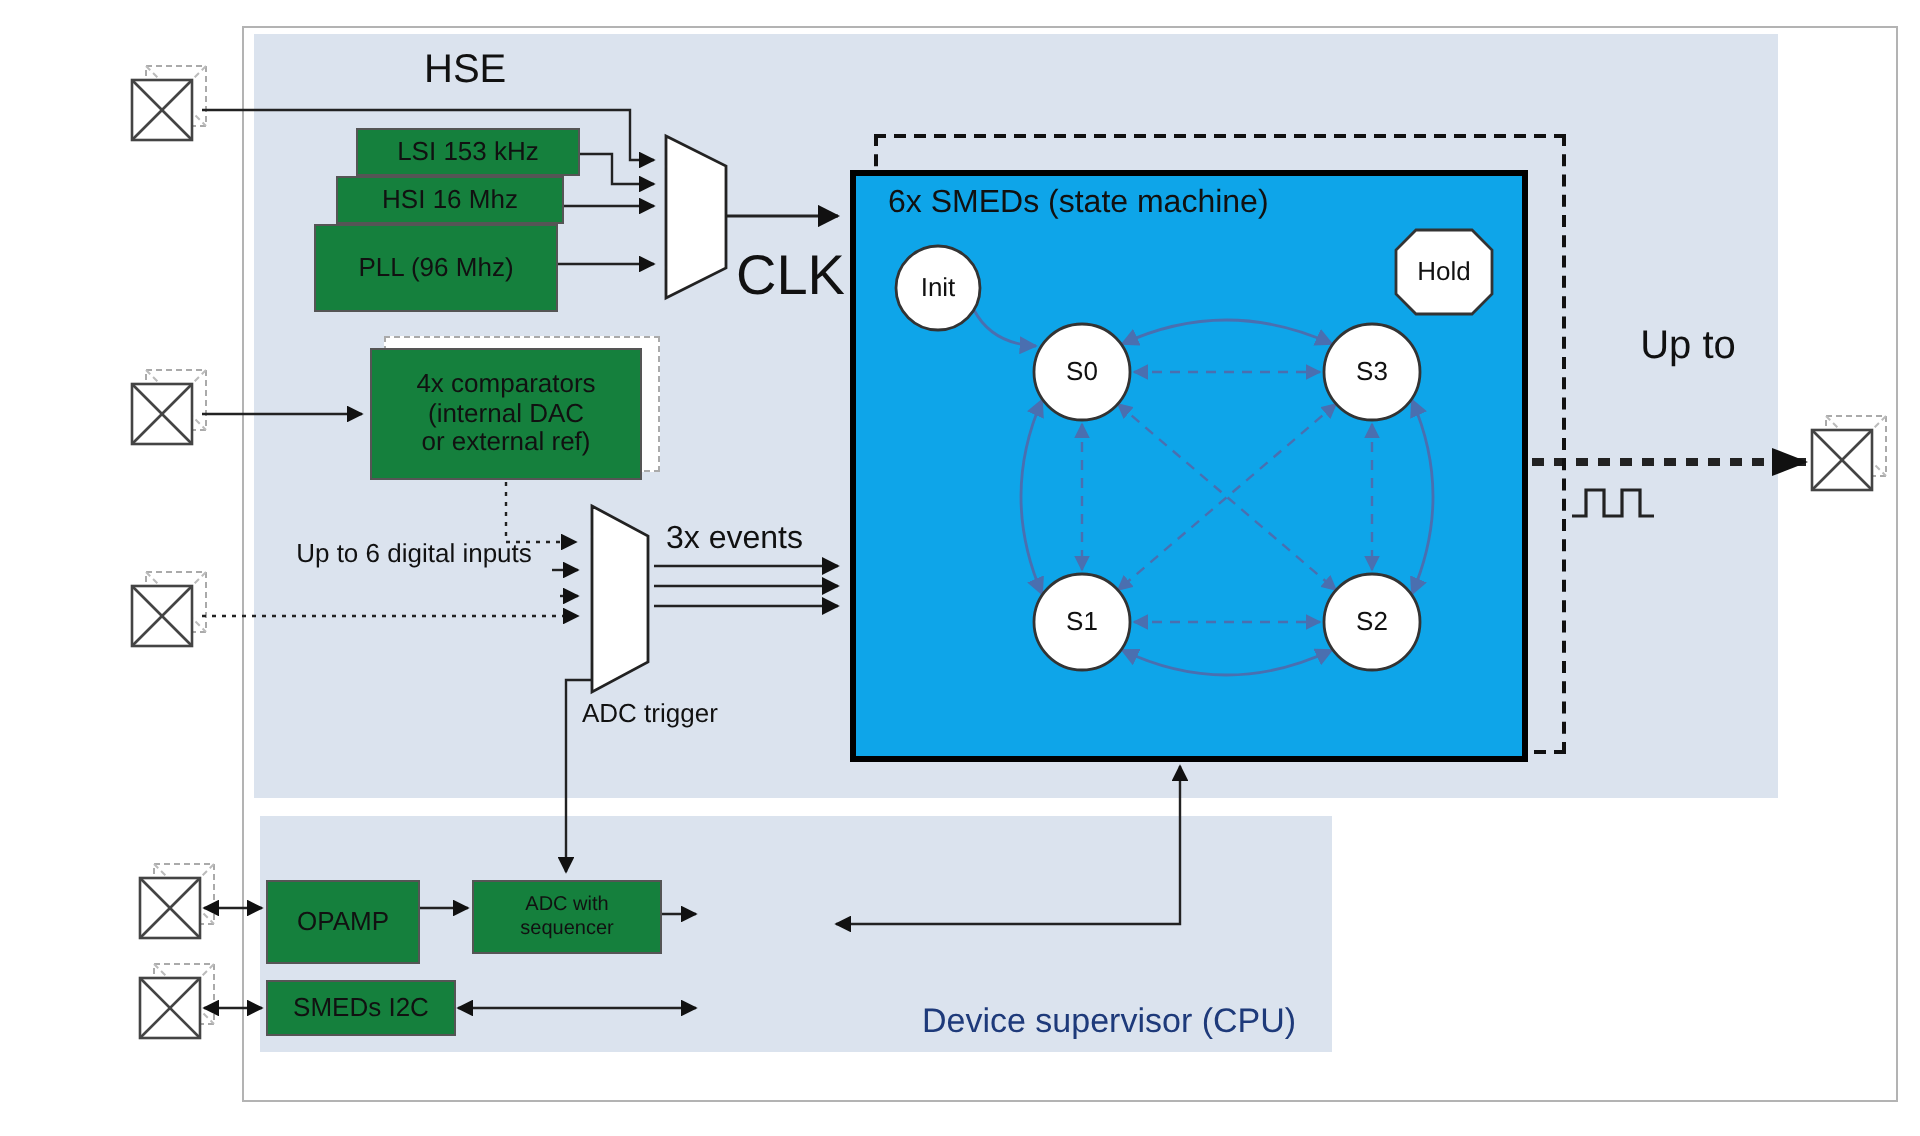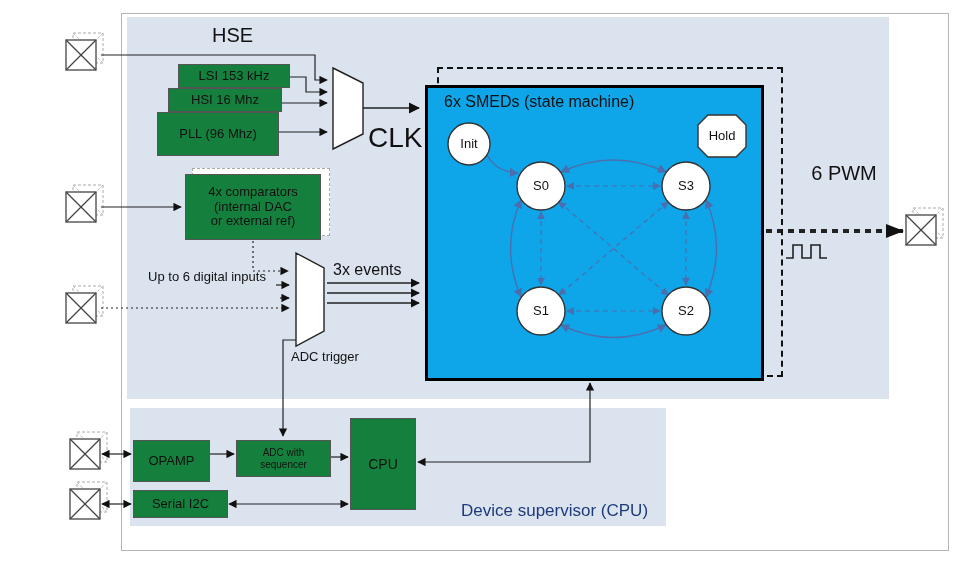--- a/index.html
+++ b/index.html
@@ -127,21 +127,21 @@
   </div>
 
   <div class="abs lbl" style="left:212px;top:24px;font-size:20px;">HSE</div>
   <div class="abs lbl" style="left:368px;top:82px;font-size:28px;margin-top:40px;">CLK</div>
   <div class="abs lbl" style="left:333px;top:261px;font-size:16px;text-align:center;">3x events</div>
   <div class="abs lbl" style="left:291px;top:349px;font-size:13px;">ADC trigger</div>
   <div class="abs" style="left:136px;top:269px;width:142px;text-align:center;font-size:13px;line-height:1.2;">
     <div>Up to 6 digital inputs</div>
   </div>
   <div class="abs" style="left:788px;top:160px;width:112px;text-align:center;font-size:20px;line-height:1.35;">
-    <div>6 PWM</div>
+    <div>Up to</div>
   </div>
   <div class="abs lbl blue" style="left:428px;top:501px;font-size:17px;margin-left:33px;">Device supervisor (CPU)</div>
 
   <div class="abs box" style="left:157px;top:112px;width:122px;height:44px;font-size:13px;">
     <div>PLL (96 Mhz)</div>
   </div>
   <div class="abs box" style="left:168px;top:88px;width:114px;height:24px;font-size:13px;">
     <div>HSI  16 Mhz</div>
   </div>
   <div class="abs box" style="left:178px;top:64px;width:112px;height:24px;font-size:13px;">
@@ -155,20 +155,17 @@
     <div>or external ref)</div>
   </div>
 
   <div class="abs box" style="left:133px;top:440px;width:77px;height:42px;font-size:13px;">
     <div>OPAMP</div>
   </div>
   <div class="abs box" style="left:236px;top:440px;width:95px;height:37px;font-size:10px;">
     <div>ADC with</div>
     <div>sequencer</div>
   </div>
-  <div class="abs box" style="left:350px;top:418px;width:66px;height:92px;font-size:14px;">
-    <div>CPU</div>
-  </div>
   <div class="abs box" style="left:133px;top:490px;width:95px;height:28px;font-size:13px;">
-    <div>Serial  I2C</div>
+    <div>SMEDs  I2C</div>
   </div>
 
 </div>
 
 </body></html>

